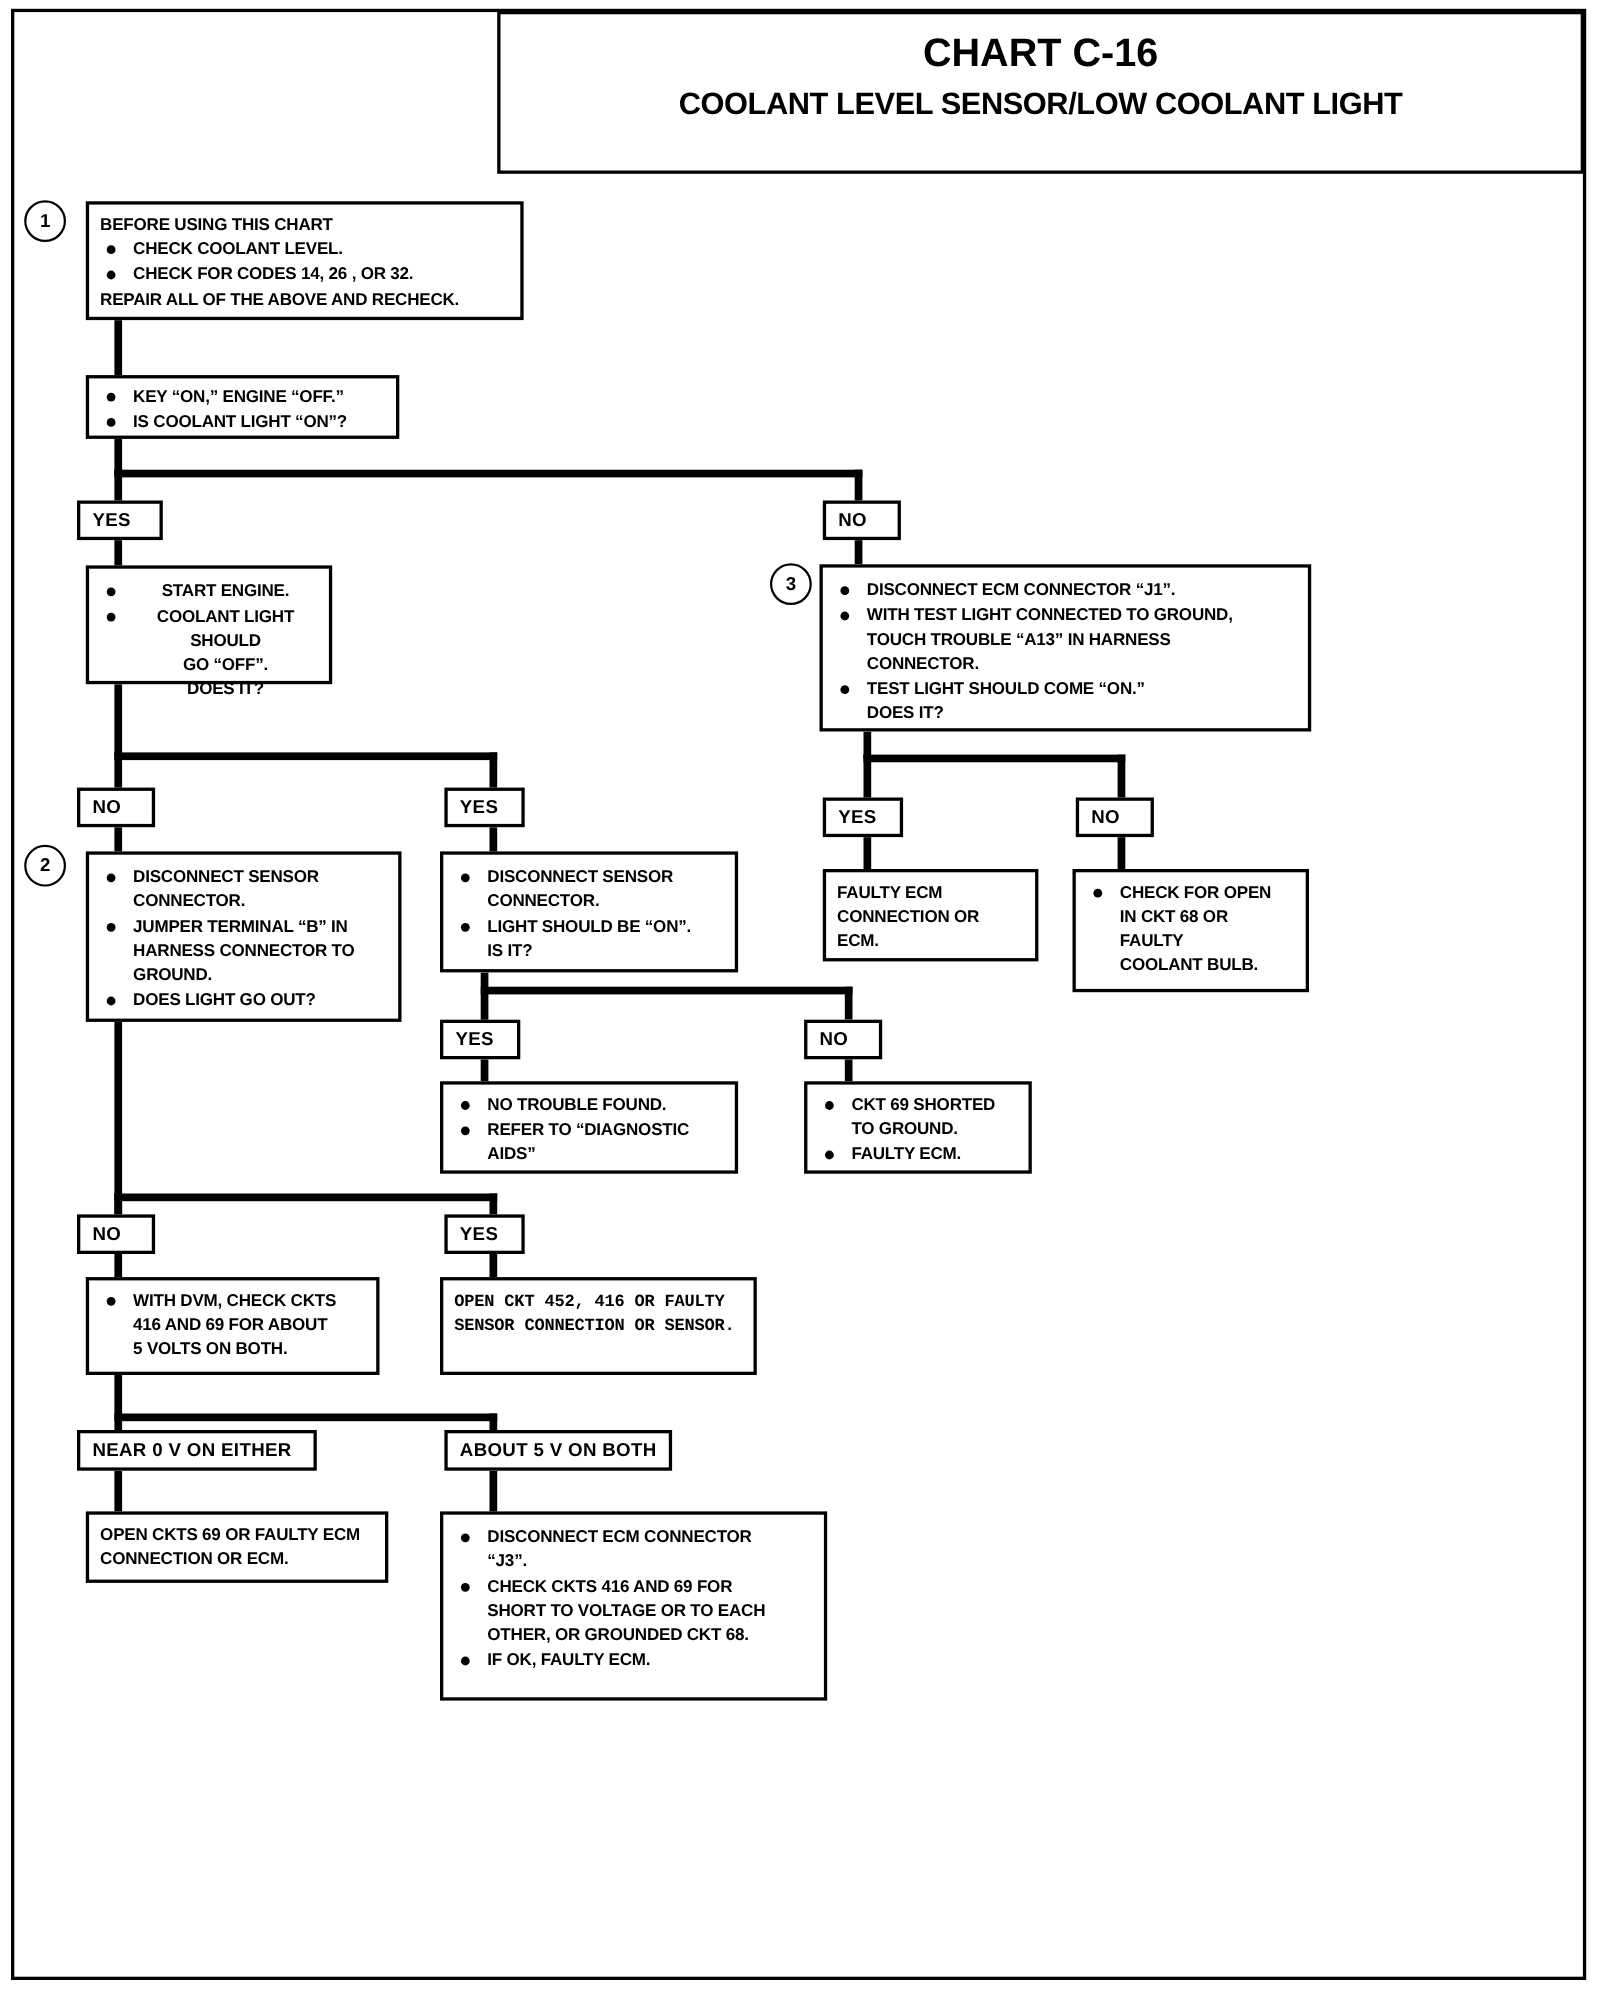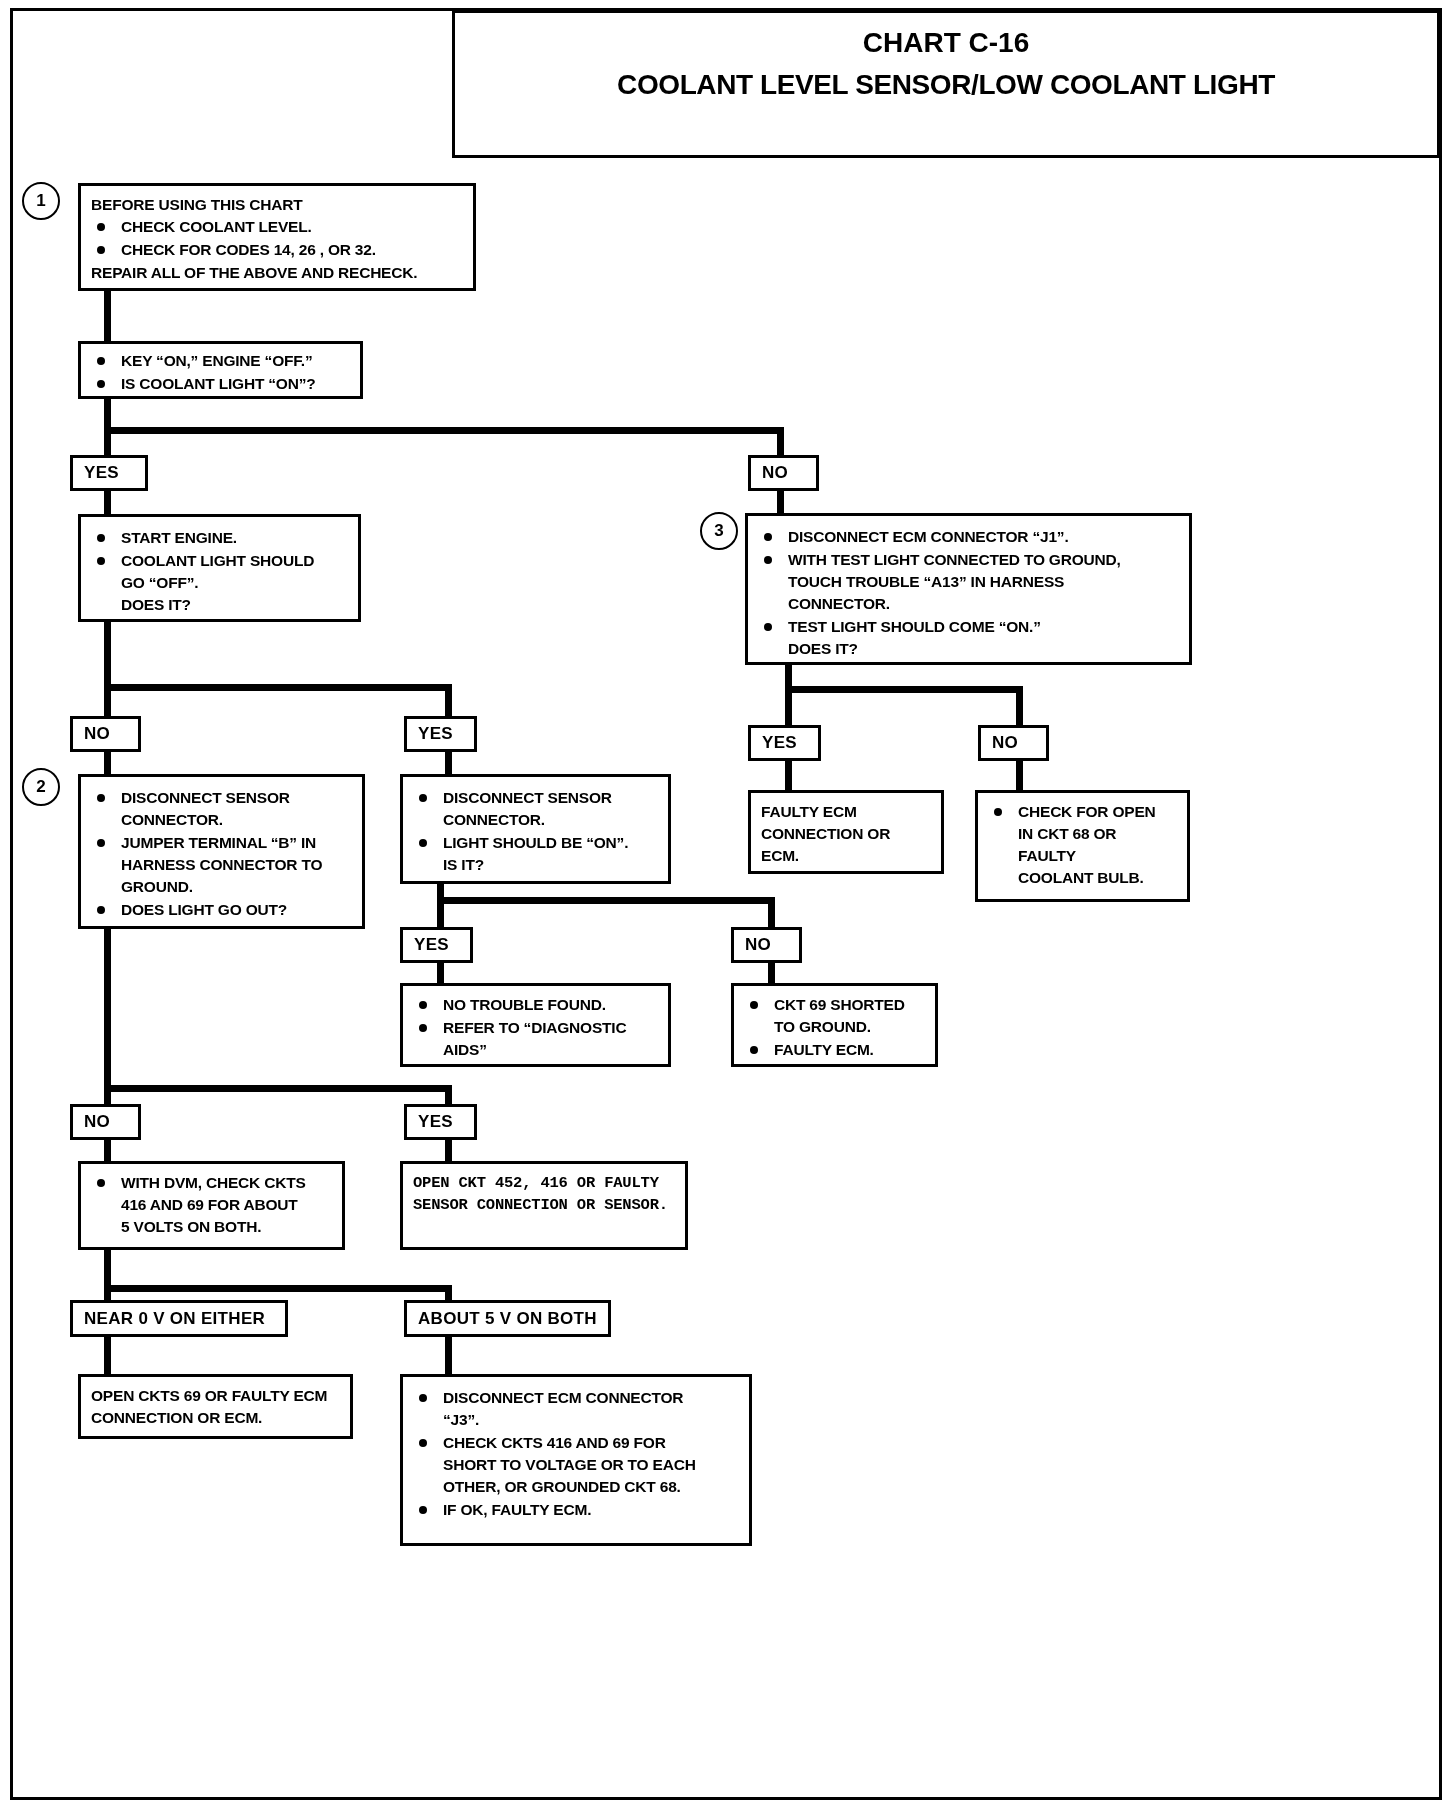--- a/index.html
+++ b/index.html
@@ -34,21 +34,21 @@
   .title-block{
     position:absolute;
     border:3px solid #000;
     background:#fff;
     box-sizing:border-box;
     text-align:center;
     z-index:6;
   }
   .title-main{
     font-weight:bold;
-    font-size:28px;
+    font-size:36px;
     letter-spacing:0px;
     margin-top:14px;
   }
   .title-sub{
     font-weight:bold;
     font-size:28px;
     letter-spacing:-0.4px;
     margin-top:10px;
   }
   
@@ -136,21 +136,21 @@
     <span>YES</span>
   </div>
 
   <div class="ynbox" style="left:748px;top:455px;width:71px;height:36px;">
     <span>NO</span>
   </div>
 
   <div class="ln" style="left:104px;top:491px;width:7px;height:25px;"></div>
   <div class="ln" style="left:777px;top:491px;width:7px;height:22px;"></div>
 
-  <div class="box" style="left:78px;top:514px;width:283px;height:108px;padding-top:10px;">
+  <div class="box" style="left:78px;top:514px;width:224px;height:108px;padding-top:10px;text-align:center;">
     <ul class="bl">
       <li>START ENGINE.</li>
       <li>
         <span>COOLANT LIGHT SHOULD</span>
         <span class="sub">GO “OFF”.</span>
         <span class="sub">DOES IT?</span>
       </li>
     </ul>
   </div>
 

